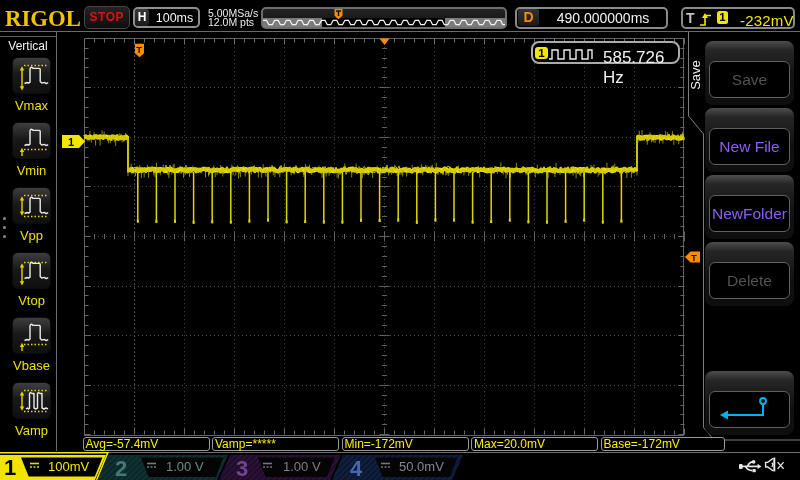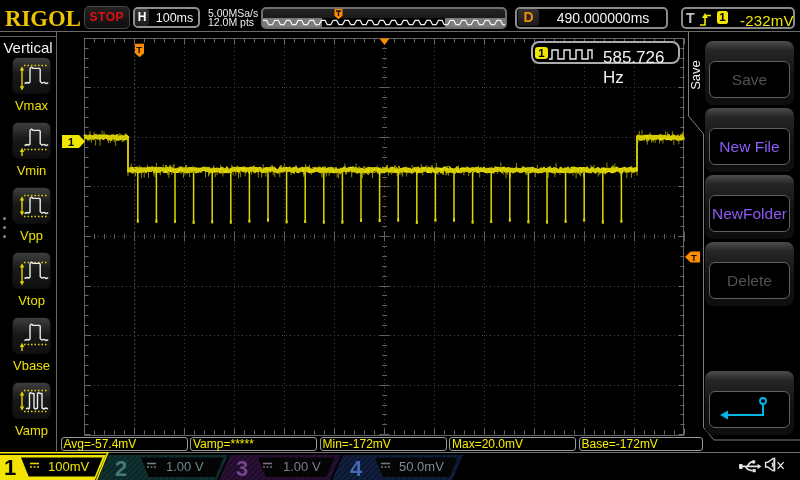--- a/index.html
+++ b/index.html
@@ -23,40 +23,40 @@
 #pvT { position:absolute; left:71px; top:-9px; }
 #dbox { left:515px; top:6.5px; width:153px; height:22px; border:2px solid #8a8a8a; border-radius:5px; background:#000; }
 #dbox .k { position:absolute; left:1px; top:0.5px; width:21px; height:17px; background:linear-gradient(#333,#191919);
   border-radius:3px; color:#f58b00; font-weight:bold; font-size:14px; text-align:center; line-height:17px; }
 #dbox .v { position:absolute; left:24px; top:1.5px; width:124px; text-align:center; color:#f2f2f2; font-size:14px; }
 #tbox { left:681px; top:6.5px; width:114px; height:22px; border:2px solid #8a8a8a; border-radius:5px; background:#000; }
 #tbox .t { position:absolute; left:3px; top:1px; color:#c2c2c2; font-weight:bold; font-size:14px; }
 #tbox .b { position:absolute; left:34px; top:2px; width:11px; height:13px; background:#f0e600; border-radius:2.5px;
   color:#000; font-weight:bold; font-size:11.5px; text-align:center; line-height:13px; }
 #tbox .v { position:absolute; left:57px; top:3px; color:#f0e600; font-size:15px; letter-spacing:0.2px; }
-#vert { left:0px; top:38.5px; width:56px; text-align:center; color:#f2f2f2; font-size:15px; }
+#vert { left:0px; top:38.5px; width:56px; text-align:center; color:#f2f2f2; font-size:12px; }
 .lbtn { position:absolute; z-index:2; left:12px; width:39px; height:37px; border-radius:6px;
   background:linear-gradient(#3e3e3e,#191919 45%,#0f0f0f); border:1px solid #0c0c0c; }
 .llab { position:absolute; z-index:2; left:6px; width:51px; text-align:center; color:#ece000; font-size:13px; }
 .dot { position:absolute; z-index:2; left:3px; width:3px; height:3px; border-radius:50%; background:#8a8a8a; }
 #freq { left:531px; top:41px; width:149px; height:23px; background:#000; border:2px solid #ababab; border-radius:8px; }
 #freq .b { position:absolute; left:2px; top:4px; width:13px; height:12px; background:#f0e600; border-radius:3px;
   color:#000; font-weight:bold; font-size:11.5px; text-align:center; line-height:12px; }
 #freq .v { position:absolute; left:70px; top:5px; color:#f2f2f2; font-size:17px; }
 #save { left:680px; top:59px; width:32px; height:32px; transform:rotate(-90deg); color:#f2f2f2;
   font-size:13px; text-align:center; line-height:32px; }
 .rbtn { position:absolute; z-index:2; left:705px; width:89px; height:64px; border-radius:8px;
   background:linear-gradient(#4e4e4e,#262626 14%,#121212 55%,#0e0e0e); }
 .rin { position:absolute; left:4px; top:20px; width:81px; height:37px; background:#000;
   border:1px solid #606060; border-radius:6px; text-align:center; line-height:35px; font-size:15.5px; }
 .rin.dis { color:#525252; }
 .rin.en { color:#8b5cf6; }
 .rin.icn { line-height:0; }
 .meas { position:absolute; z-index:3; top:437px; height:14px; background:#000; border:1px solid #999;
-  border-radius:3px; color:#f8ee00; font-size:12px; line-height:12px; padding-left:2px; }
+  border-radius:3px; color:#f8ee00; font-size:12px; line-height:12px; padding-left:2px;margin-left:22px; }
 #chbar { position:absolute; z-index:2; left:0; top:452px; }
 </style></head>
 <body>
 <div id="scr">
 <svg id="plot" width="800" height="480" viewBox="0 0 800 480">
 <rect x="84.5" y="38.5" width="599" height="397" fill="none" stroke="#636363" stroke-width="1"></rect>
 <path d="M134.5 39.2 V433.8 M184.5 39.2 V433.8 M234.5 39.2 V433.8 M284.5 39.2 V433.8 M334.5 39.2 V433.8 M384.5 39.2 V433.8 M434.5 39.2 V433.8 M484.5 39.2 V433.8 M534.5 39.2 V433.8 M584.5 39.2 V433.8 M634.5 39.2 V433.8 M86 87.5 H683 M86 137.5 H683 M86 186.5 H683 M86 236.5 H683 M86 286.5 H683 M86 335.5 H683 M86 385.5 H683" stroke="#484848" stroke-width="1" stroke-dasharray="1 3" fill="none"></path>
 <path d="M84.5 38.5 v6 M84.5 434.5 v-6 M94.5 38.5 v4 M94.5 434.5 v-4 M104.5 38.5 v4 M104.5 434.5 v-4 M114.5 38.5 v4 M114.5 434.5 v-4 M124.5 38.5 v4 M124.5 434.5 v-4 M134.5 38.5 v6 M134.5 434.5 v-6 M144.5 38.5 v4 M144.5 434.5 v-4 M154.5 38.5 v4 M154.5 434.5 v-4 M164.5 38.5 v4 M164.5 434.5 v-4 M174.5 38.5 v4 M174.5 434.5 v-4 M184.5 38.5 v6 M184.5 434.5 v-6 M194.5 38.5 v4 M194.5 434.5 v-4 M204.5 38.5 v4 M204.5 434.5 v-4 M214.5 38.5 v4 M214.5 434.5 v-4 M224.5 38.5 v4 M224.5 434.5 v-4 M234.5 38.5 v6 M234.5 434.5 v-6 M244.5 38.5 v4 M244.5 434.5 v-4 M254.5 38.5 v4 M254.5 434.5 v-4 M264.5 38.5 v4 M264.5 434.5 v-4 M274.5 38.5 v4 M274.5 434.5 v-4 M284.5 38.5 v6 M284.5 434.5 v-6 M294.5 38.5 v4 M294.5 434.5 v-4 M304.5 38.5 v4 M304.5 434.5 v-4 M314.5 38.5 v4 M314.5 434.5 v-4 M324.5 38.5 v4 M324.5 434.5 v-4 M334.5 38.5 v6 M334.5 434.5 v-6 M344.5 38.5 v4 M344.5 434.5 v-4 M354.5 38.5 v4 M354.5 434.5 v-4 M364.5 38.5 v4 M364.5 434.5 v-4 M374.5 38.5 v4 M374.5 434.5 v-4 M384.5 38.5 v6 M384.5 434.5 v-6 M394.5 38.5 v4 M394.5 434.5 v-4 M404.5 38.5 v4 M404.5 434.5 v-4 M414.5 38.5 v4 M414.5 434.5 v-4 M424.5 38.5 v4 M424.5 434.5 v-4 M434.5 38.5 v6 M434.5 434.5 v-6 M444.5 38.5 v4 M444.5 434.5 v-4 M454.5 38.5 v4 M454.5 434.5 v-4 M464.5 38.5 v4 M464.5 434.5 v-4 M474.5 38.5 v4 M474.5 434.5 v-4 M484.5 38.5 v6 M484.5 434.5 v-6 M494.5 38.5 v4 M494.5 434.5 v-4 M504.5 38.5 v4 M504.5 434.5 v-4 M514.5 38.5 v4 M514.5 434.5 v-4 M524.5 38.5 v4 M524.5 434.5 v-4 M534.5 38.5 v6 M534.5 434.5 v-6 M544.5 38.5 v4 M544.5 434.5 v-4 M554.5 38.5 v4 M554.5 434.5 v-4 M564.5 38.5 v4 M564.5 434.5 v-4 M574.5 38.5 v4 M574.5 434.5 v-4 M584.5 38.5 v6 M584.5 434.5 v-6 M594.5 38.5 v4 M594.5 434.5 v-4 M604.5 38.5 v4 M604.5 434.5 v-4 M614.5 38.5 v4 M614.5 434.5 v-4 M624.5 38.5 v4 M624.5 434.5 v-4 M634.5 38.5 v6 M634.5 434.5 v-6 M644.5 38.5 v4 M644.5 434.5 v-4 M654.5 38.5 v4 M654.5 434.5 v-4 M664.5 38.5 v4 M664.5 434.5 v-4 M674.5 38.5 v4 M674.5 434.5 v-4 M684.5 38.5 v6 M684.5 434.5 v-6 M84.5 38.5 h6 M684.5 38.5 h-6 M84.5 48.5 h4 M684.5 48.5 h-4 M84.5 58.5 h4 M684.5 58.5 h-4 M84.5 67.5 h4 M684.5 67.5 h-4 M84.5 77.5 h4 M684.5 77.5 h-4 M84.5 87.5 h6 M684.5 87.5 h-6 M84.5 97.5 h4 M684.5 97.5 h-4 M84.5 107.5 h4 M684.5 107.5 h-4 M84.5 117.5 h4 M684.5 117.5 h-4 M84.5 127.5 h4 M684.5 127.5 h-4 M84.5 137.5 h6 M684.5 137.5 h-6 M84.5 147.5 h4 M684.5 147.5 h-4 M84.5 157.5 h4 M684.5 157.5 h-4 M84.5 167.5 h4 M684.5 167.5 h-4 M84.5 177.5 h4 M684.5 177.5 h-4 M84.5 186.5 h6 M684.5 186.5 h-6 M84.5 196.5 h4 M684.5 196.5 h-4 M84.5 206.5 h4 M684.5 206.5 h-4 M84.5 216.5 h4 M684.5 216.5 h-4 M84.5 226.5 h4 M684.5 226.5 h-4 M84.5 236.5 h6 M684.5 236.5 h-6 M84.5 246.5 h4 M684.5 246.5 h-4 M84.5 256.5 h4 M684.5 256.5 h-4 M84.5 266.5 h4 M684.5 266.5 h-4 M84.5 276.5 h4 M684.5 276.5 h-4 M84.5 286.5 h6 M684.5 286.5 h-6 M84.5 295.5 h4 M684.5 295.5 h-4 M84.5 305.5 h4 M684.5 305.5 h-4 M84.5 315.5 h4 M684.5 315.5 h-4 M84.5 325.5 h4 M684.5 325.5 h-4 M84.5 335.5 h6 M684.5 335.5 h-6 M84.5 345.5 h4 M684.5 345.5 h-4 M84.5 355.5 h4 M684.5 355.5 h-4 M84.5 365.5 h4 M684.5 365.5 h-4 M84.5 375.5 h4 M684.5 375.5 h-4 M84.5 385.5 h6 M684.5 385.5 h-6 M84.5 395.5 h4 M684.5 395.5 h-4 M84.5 405.5 h4 M684.5 405.5 h-4 M84.5 414.5 h4 M684.5 414.5 h-4 M84.5 424.5 h4 M684.5 424.5 h-4 M84.5 434.5 h6 M684.5 434.5 h-6" stroke="#696969" stroke-width="1" fill="none"></path>
 <path d="M379.5 38.5 h10 M382 48.5 h5 M382 58.5 h5 M382 67.5 h5 M382 77.5 h5 M379.5 87.5 h10 M382 97.5 h5 M382 107.5 h5 M382 117.5 h5 M382 127.5 h5 M379.5 137.5 h10 M382 147.5 h5 M382 157.5 h5 M382 167.5 h5 M382 177.5 h5 M379.5 186.5 h10 M382 196.5 h5 M382 206.5 h5 M382 216.5 h5 M382 226.5 h5 M379.5 236.5 h10 M382 246.5 h5 M382 256.5 h5 M382 266.5 h5 M382 276.5 h5 M379.5 286.5 h10 M382 295.5 h5 M382 305.5 h5 M382 315.5 h5 M382 325.5 h5 M379.5 335.5 h10 M382 345.5 h5 M382 355.5 h5 M382 365.5 h5 M382 375.5 h5 M379.5 385.5 h10 M382 395.5 h5 M382 405.5 h5 M382 414.5 h5 M382 424.5 h5 M379.5 434.5 h10 M84.5 231.5 v10 M94.5 234 v5 M104.5 234 v5 M114.5 234 v5 M124.5 234 v5 M134.5 231.5 v10 M144.5 234 v5 M154.5 234 v5 M164.5 234 v5 M174.5 234 v5 M184.5 231.5 v10 M194.5 234 v5 M204.5 234 v5 M214.5 234 v5 M224.5 234 v5 M234.5 231.5 v10 M244.5 234 v5 M254.5 234 v5 M264.5 234 v5 M274.5 234 v5 M284.5 231.5 v10 M294.5 234 v5 M304.5 234 v5 M314.5 234 v5 M324.5 234 v5 M334.5 231.5 v10 M344.5 234 v5 M354.5 234 v5 M364.5 234 v5 M374.5 234 v5 M384.5 231.5 v10 M394.5 234 v5 M404.5 234 v5 M414.5 234 v5 M424.5 234 v5 M434.5 231.5 v10 M444.5 234 v5 M454.5 234 v5 M464.5 234 v5 M474.5 234 v5 M484.5 231.5 v10 M494.5 234 v5 M504.5 234 v5 M514.5 234 v5 M524.5 234 v5 M534.5 231.5 v10 M544.5 234 v5 M554.5 234 v5 M564.5 234 v5 M574.5 234 v5 M584.5 231.5 v10 M594.5 234 v5 M604.5 234 v5 M614.5 234 v5 M624.5 234 v5 M634.5 231.5 v10 M644.5 234 v5 M654.5 234 v5 M664.5 234 v5 M674.5 234 v5 M684.5 231.5 v10" stroke="#606060" stroke-width="1" fill="none"></path>
 <path d="M84 137L86 136.6L88 137.9L90 136.4L92 137.6L94 137.2L96 136.4L98 137.5L100 136.3L102 137.3L104 136.4L106 136.4L108 137.3L110 138.3L112 136.5L114 136.8L116 137.8L118 138.7L120 137.7L122 137.2L124 138.7L126 136.3L128 138.4" stroke="#ece300" stroke-width="4.0" fill="none" stroke-linejoin="round"></path>

